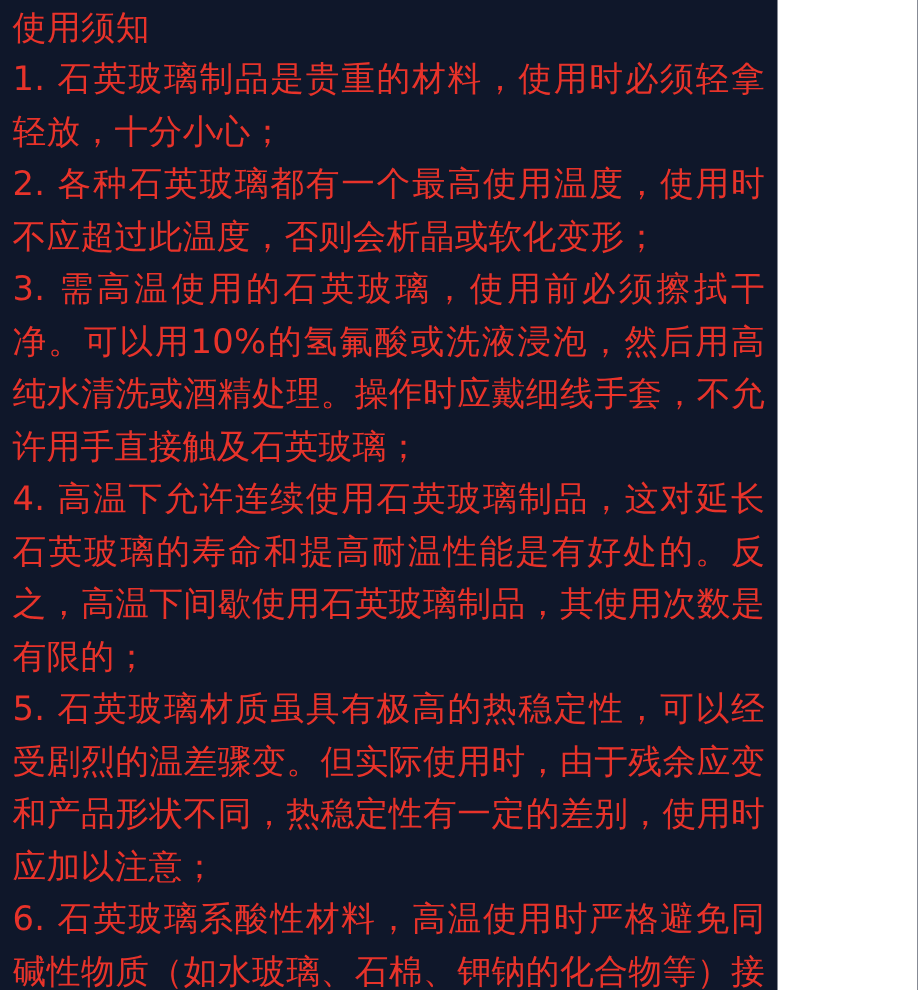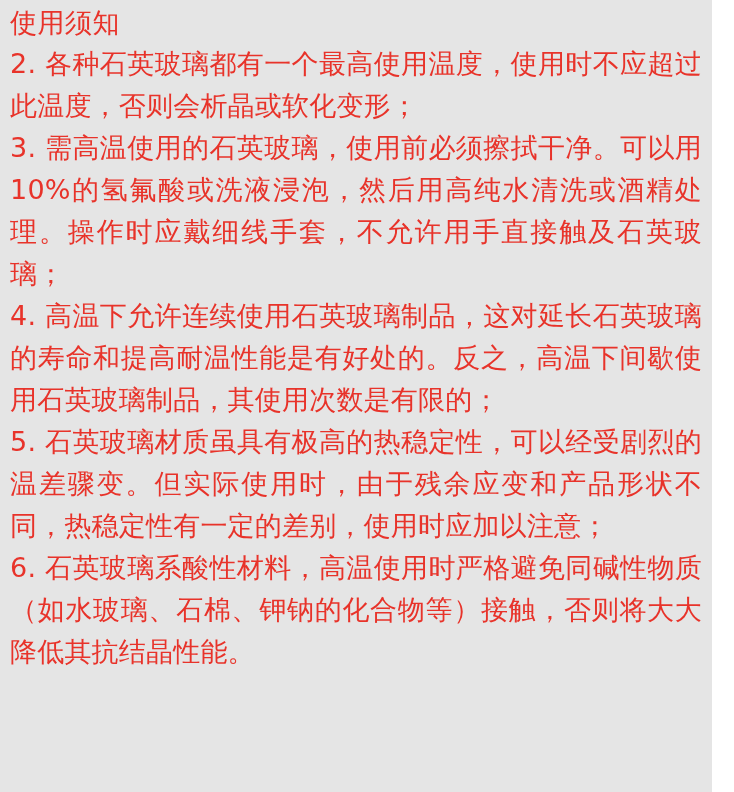--- a/index.html
+++ b/index.html
@@ -7,24 +7,24 @@
     padding: 0;
   }
   body {
     width: 734px;
     height: 792px;
     background: #ffffff;
     font-family: "DejaVu Sans", sans-serif;
   }
   .page {
     box-sizing: border-box;
-    width: 712px;
+    width: 622px;
     height: 792px;
     padding: 4px 10px 0 10px;
-    background: #e5e5e5;
+    background: #0f172a;
     color: #e8332a;
   }
   .doc-title {
     font-size: 27px;
     line-height: 37px;
     color: #e8332a;
     letter-spacing: 0.5px;
     margin-bottom: 2px;
     white-space: pre-wrap;
   }
@@ -37,18 +37,19 @@
     text-justify: inter-ideograph;
     white-space: pre-wrap;
     word-break: break-all;
   }
 </style>
 </head>
 <body>
 
 <div class="page">
   <div class="doc-title">使用须知</div>
+  <div class="doc-item">1. 石英玻璃制品是贵重的材料，使用时必须轻拿轻放，十分小心；</div>
   <div class="doc-item">2. 各种石英玻璃都有一个最高使用温度，使用时不应超过此温度，否则会析晶或软化变形；</div>
   <div class="doc-item">3. 需高温使用的石英玻璃，使用前必须擦拭干净。可以用10%的氢氟酸或洗液浸泡，然后用高纯水清洗或酒精处理。操作时应戴细线手套，不允许用手直接触及石英玻璃；</div>
   <div class="doc-item">4. 高温下允许连续使用石英玻璃制品，这对延长石英玻璃的寿命和提高耐温性能是有好处的。反之，高温下间歇使用石英玻璃制品，其使用次数是有限的；</div>
   <div class="doc-item">5. 石英玻璃材质虽具有极高的热稳定性，可以经受剧烈的温差骤变。但实际使用时，由于残余应变和产品形状不同，热稳定性有一定的差别，使用时应加以注意；</div>
   <div class="doc-item">6. 石英玻璃系酸性材料，高温使用时严格避免同碱性物质（如水玻璃、石棉、钾钠的化合物等）接触，否则将大大降低其抗结晶性能。</div>
 </div>
 
 </body></html>

